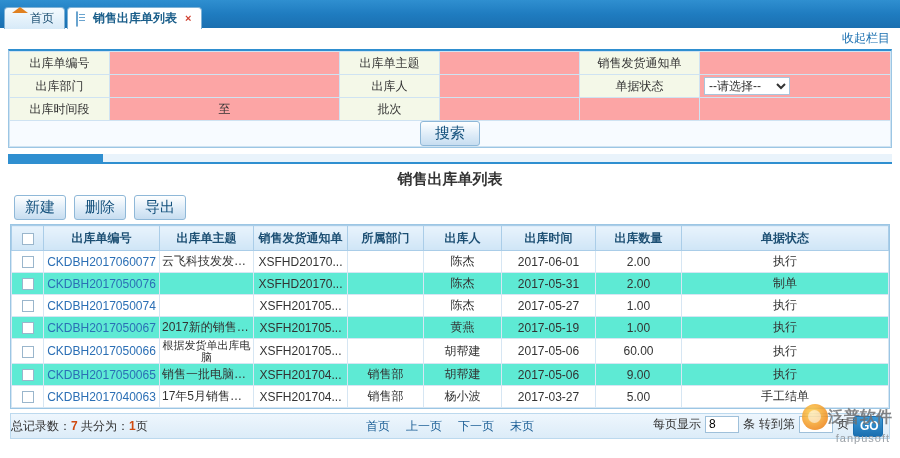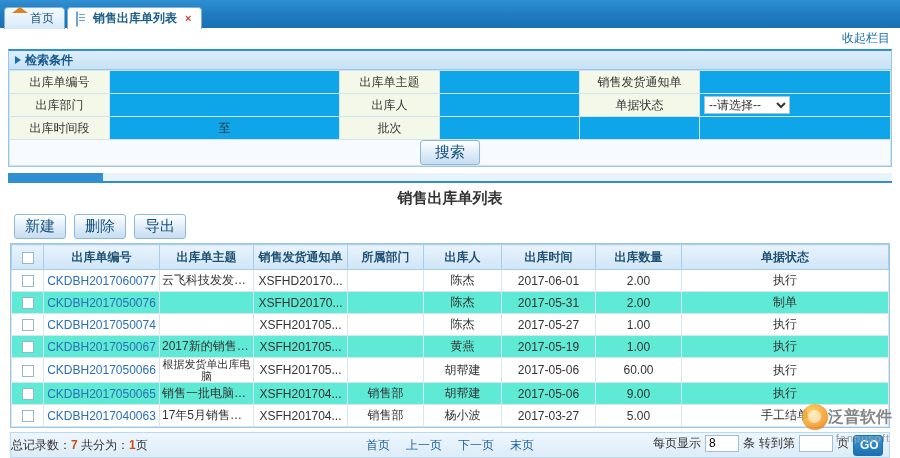--- a/index.html
+++ b/index.html
@@ -148,21 +148,21 @@
     padding: 0 4px;
     box-sizing: border-box;
   }
   td.lbl {
     background: #f4f8e8;
     text-align: center;
     color: #333;
     width: 100px;
   }
   td.fld {
-    background: #0ea5e9;
+    background: #fca5a5;
   }
   td.fld input.cell {
     border: none;
     outline: none;
     width: 98%;
     font-size: 12px;
     font-family: "Liberation Sans", sans-serif;
     background: transparent;
     color: #333;
   }
@@ -395,24 +395,20 @@
     <span>销售出库单列表</span>
     <span class="tab-close">×</span>
   </div>
 </div>
 
 <div class="collapse-bar">
   <span>收起栏目</span>
 </div>
 
 <div class="panel">
-  <div class="panel-header">
-    <span class="arrow-right"></span>
-    <span>检索条件</span>
-  </div>
   <table class="crit">
     <colgroup>
       <col style="width:100px">
         <col style="width:230px">
       <col style="width:100px">
         <col style="width:140px">
       <col style="width:120px">
         <col>
     </colgroup>
     <tbody>

